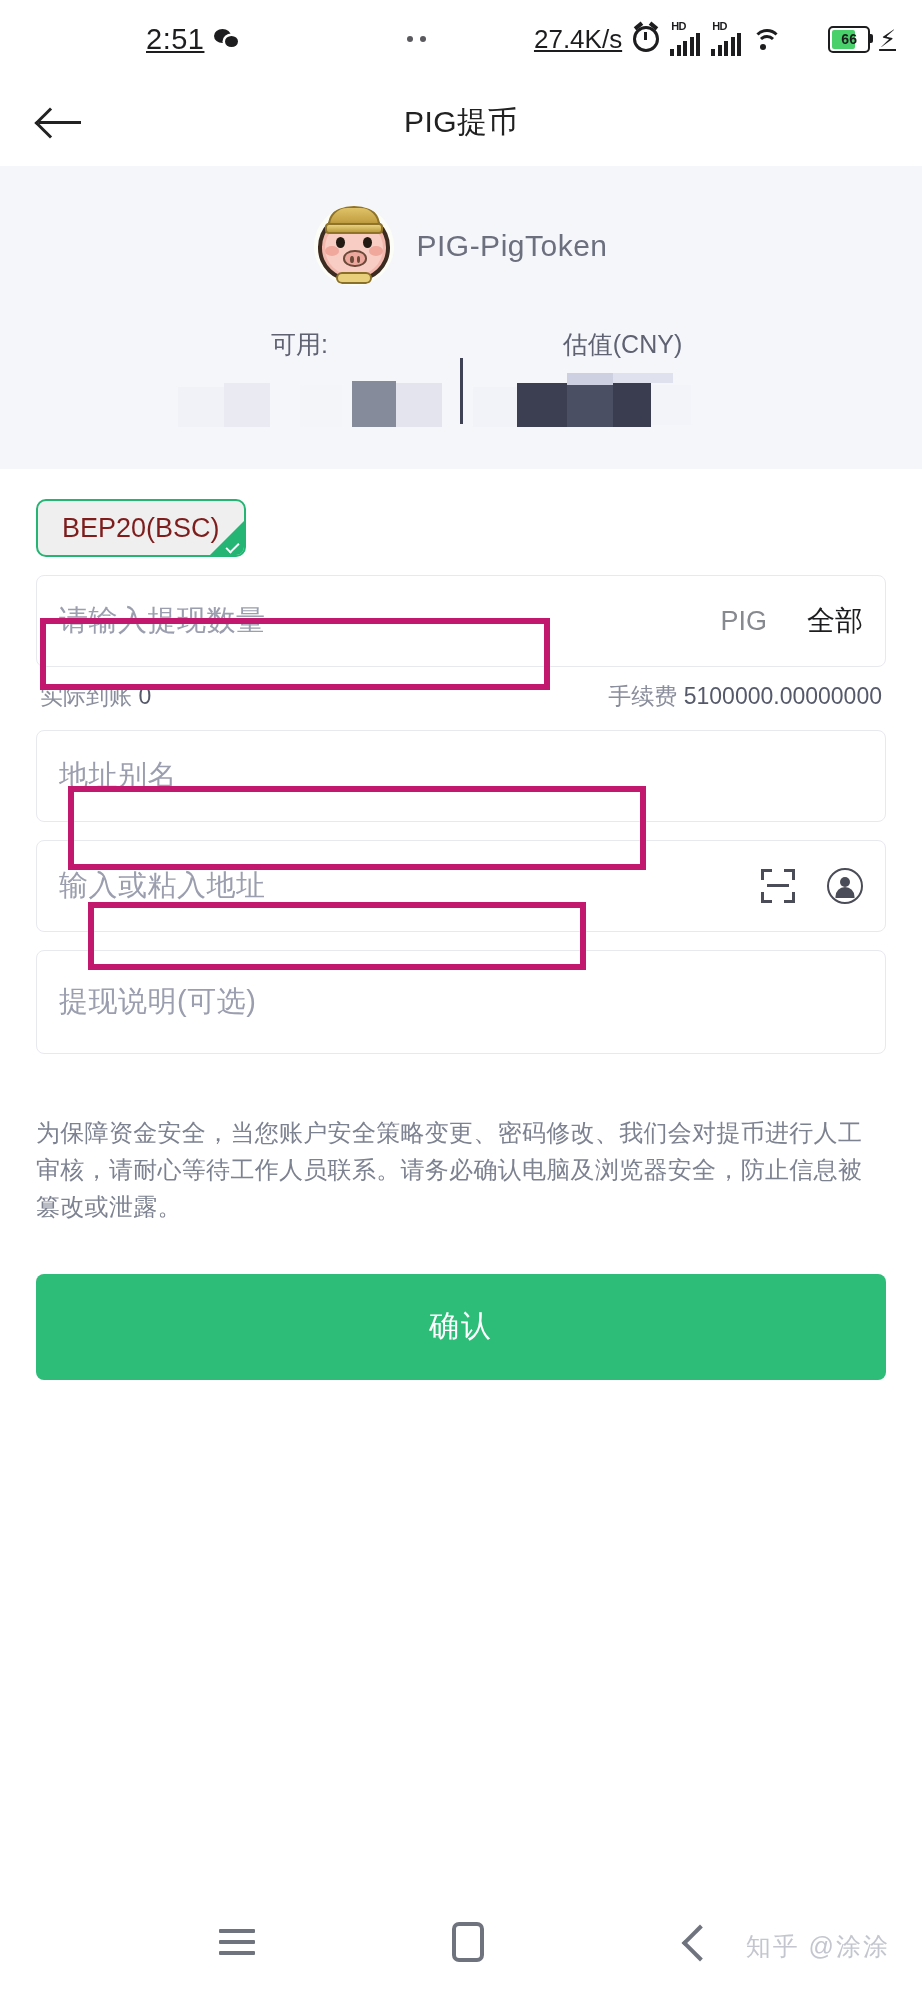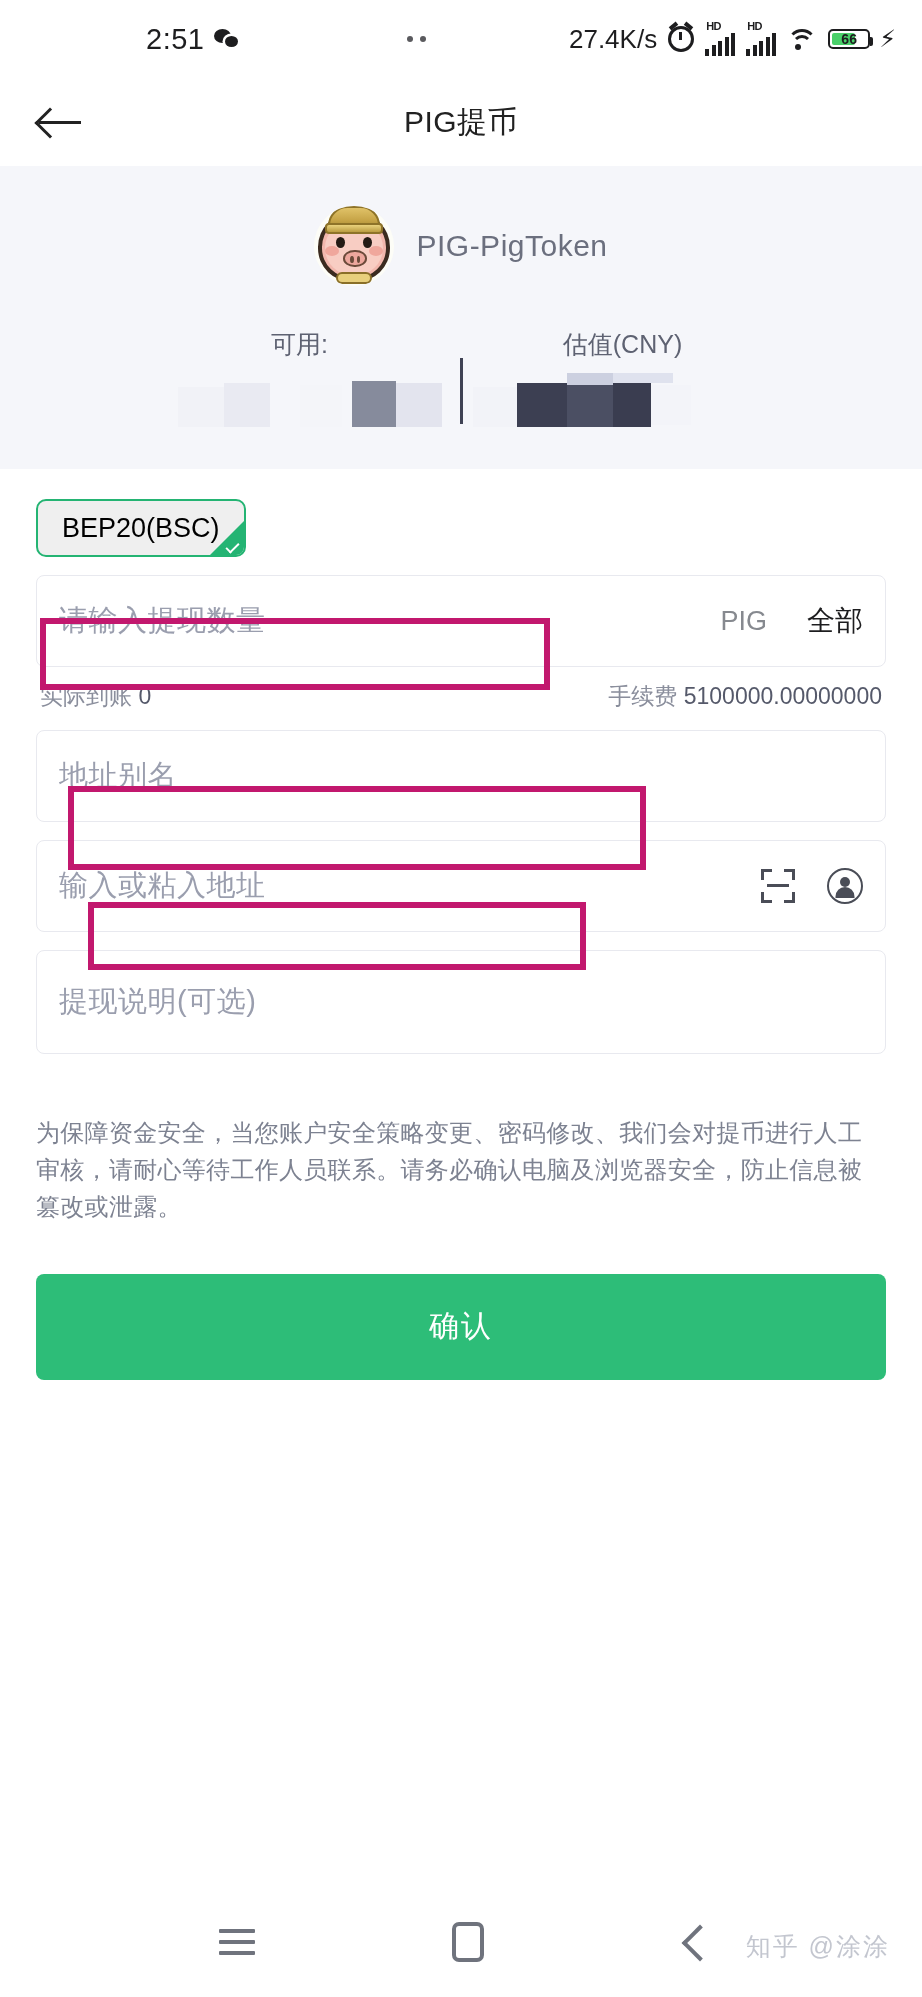--- a/index.html
+++ b/index.html
@@ -10,20 +10,21 @@
     overflow: hidden;
   }
   .phone { position: relative; width: 922px; height: 1997px; background:#fff; }
 
   
   .statusbar {
     height: 78px;
     display: flex; align-items: center;
     padding: 0 26px;
     color: #1d1d1f;
+    text-decoration: underline;
   }
   .sb-left { display: flex; align-items: center; gap: 10px; width: 300px; padding-left: 120px;}
   .sb-time { font-size: 29px; font-weight: 400; letter-spacing: .5px; }
   .sb-wechat { display:inline-block; position:relative; width: 26px; height: 20px; }
   .sb-wechat i {
     position:absolute; background:#1d1d1f; border-radius:50%;
   }
   .sb-wechat i.b1 { width:17px; height:14px; left:0; top:0; }
   .sb-wechat i.b2 { width:13px; height:11px; left:11px; top:7px; background:#1d1d1f; box-shadow: 0 0 0 2.5px #fff; }
   .sb-mid { flex: 1; display:flex; justify-content:center; align-items:center; gap:7px; }
@@ -53,21 +54,21 @@
   .wifi { position:relative; width:30px; height:24px; }
   .wifi span {
     position:absolute; border:3.2px solid #1d1d1f; border-bottom-color:transparent;
     border-left-color:transparent; border-right-color:transparent; border-radius:50%;
     left:50%; transform:translateX(-50%);
   }
   .wifi span.a { width:30px;height:30px; top:2px; }
   .wifi span.b { width:20px;height:20px; top:8px; }
   .wifi .dot { position:absolute; width:6px;height:6px;border-radius:50%;background:#1d1d1f; left:11px; bottom:1px; border:0;}
 
-  .batt { position:relative; width:42px; height:20px; border:2.5px solid #1d1d1f; border-radius:5px; display:flex; align-items:center; padding:2px;}
+  .batt { position:relative; width:42px; height:27px; border:2.5px solid #1d1d1f; border-radius:5px; display:flex; align-items:center; padding:2px;margin-left:35px;}
   .batt::after { content:""; position:absolute; right:-5px; top:6px; width:3px; height:9px; background:#1d1d1f; border-radius:0 2px 2px 0;}
   .batt .fill { background:#4ad06a; height:100%; width:66%; border-radius:2px; }
   .batt .num { position:absolute; left:0; right:0; text-align:center; font-size:14px; font-weight:700; color:#1d1d1f; }
   .bolt { font-size:24px; line-height:1; margin-left:-2px; }
 
   
   .header {
     height: 88px; display:flex; align-items:center; position:relative; padding: 0 36px;
   }
   .back-arrow { width:48px; height:40px; position:relative; cursor:pointer;}
@@ -157,21 +158,21 @@
   .r6 { left:150px; top:-6px; width:60px; height:10px; background:#dfe2ee; }
   .r7 { left:188px; top:6px;  width:40px; height:40px; background:#f3f4f9; }
   .divider-v { width:3px; height:66px; background:#3f4254; margin-top:26px; }
 
   
   .form { padding: 30px 36px 0; }
   .chip {
     display:inline-flex; align-items:center; justify-content:center;
     height:58px; min-width:182px; padding:0 24px;
     border:2px solid #24b473; border-radius:10px;
-    background:#efefef; color:#000000; font-size:27px; position:relative; overflow:hidden;
+    background:#efefef; color:#7f1d1d; font-size:27px; position:relative; overflow:hidden;
   }
   .chip .tick {
     position:absolute; right:0; bottom:0; width:0; height:0;
     border-left: 34px solid transparent; border-bottom: 34px solid #24b473;
   }
   .chip .tick-mark {
     position:absolute; right:5px; bottom:5px; width:13px; height:7px;
     border-left:2.6px solid #fff; border-bottom:2.6px solid #fff;
     transform: rotate(-45deg);
   }

